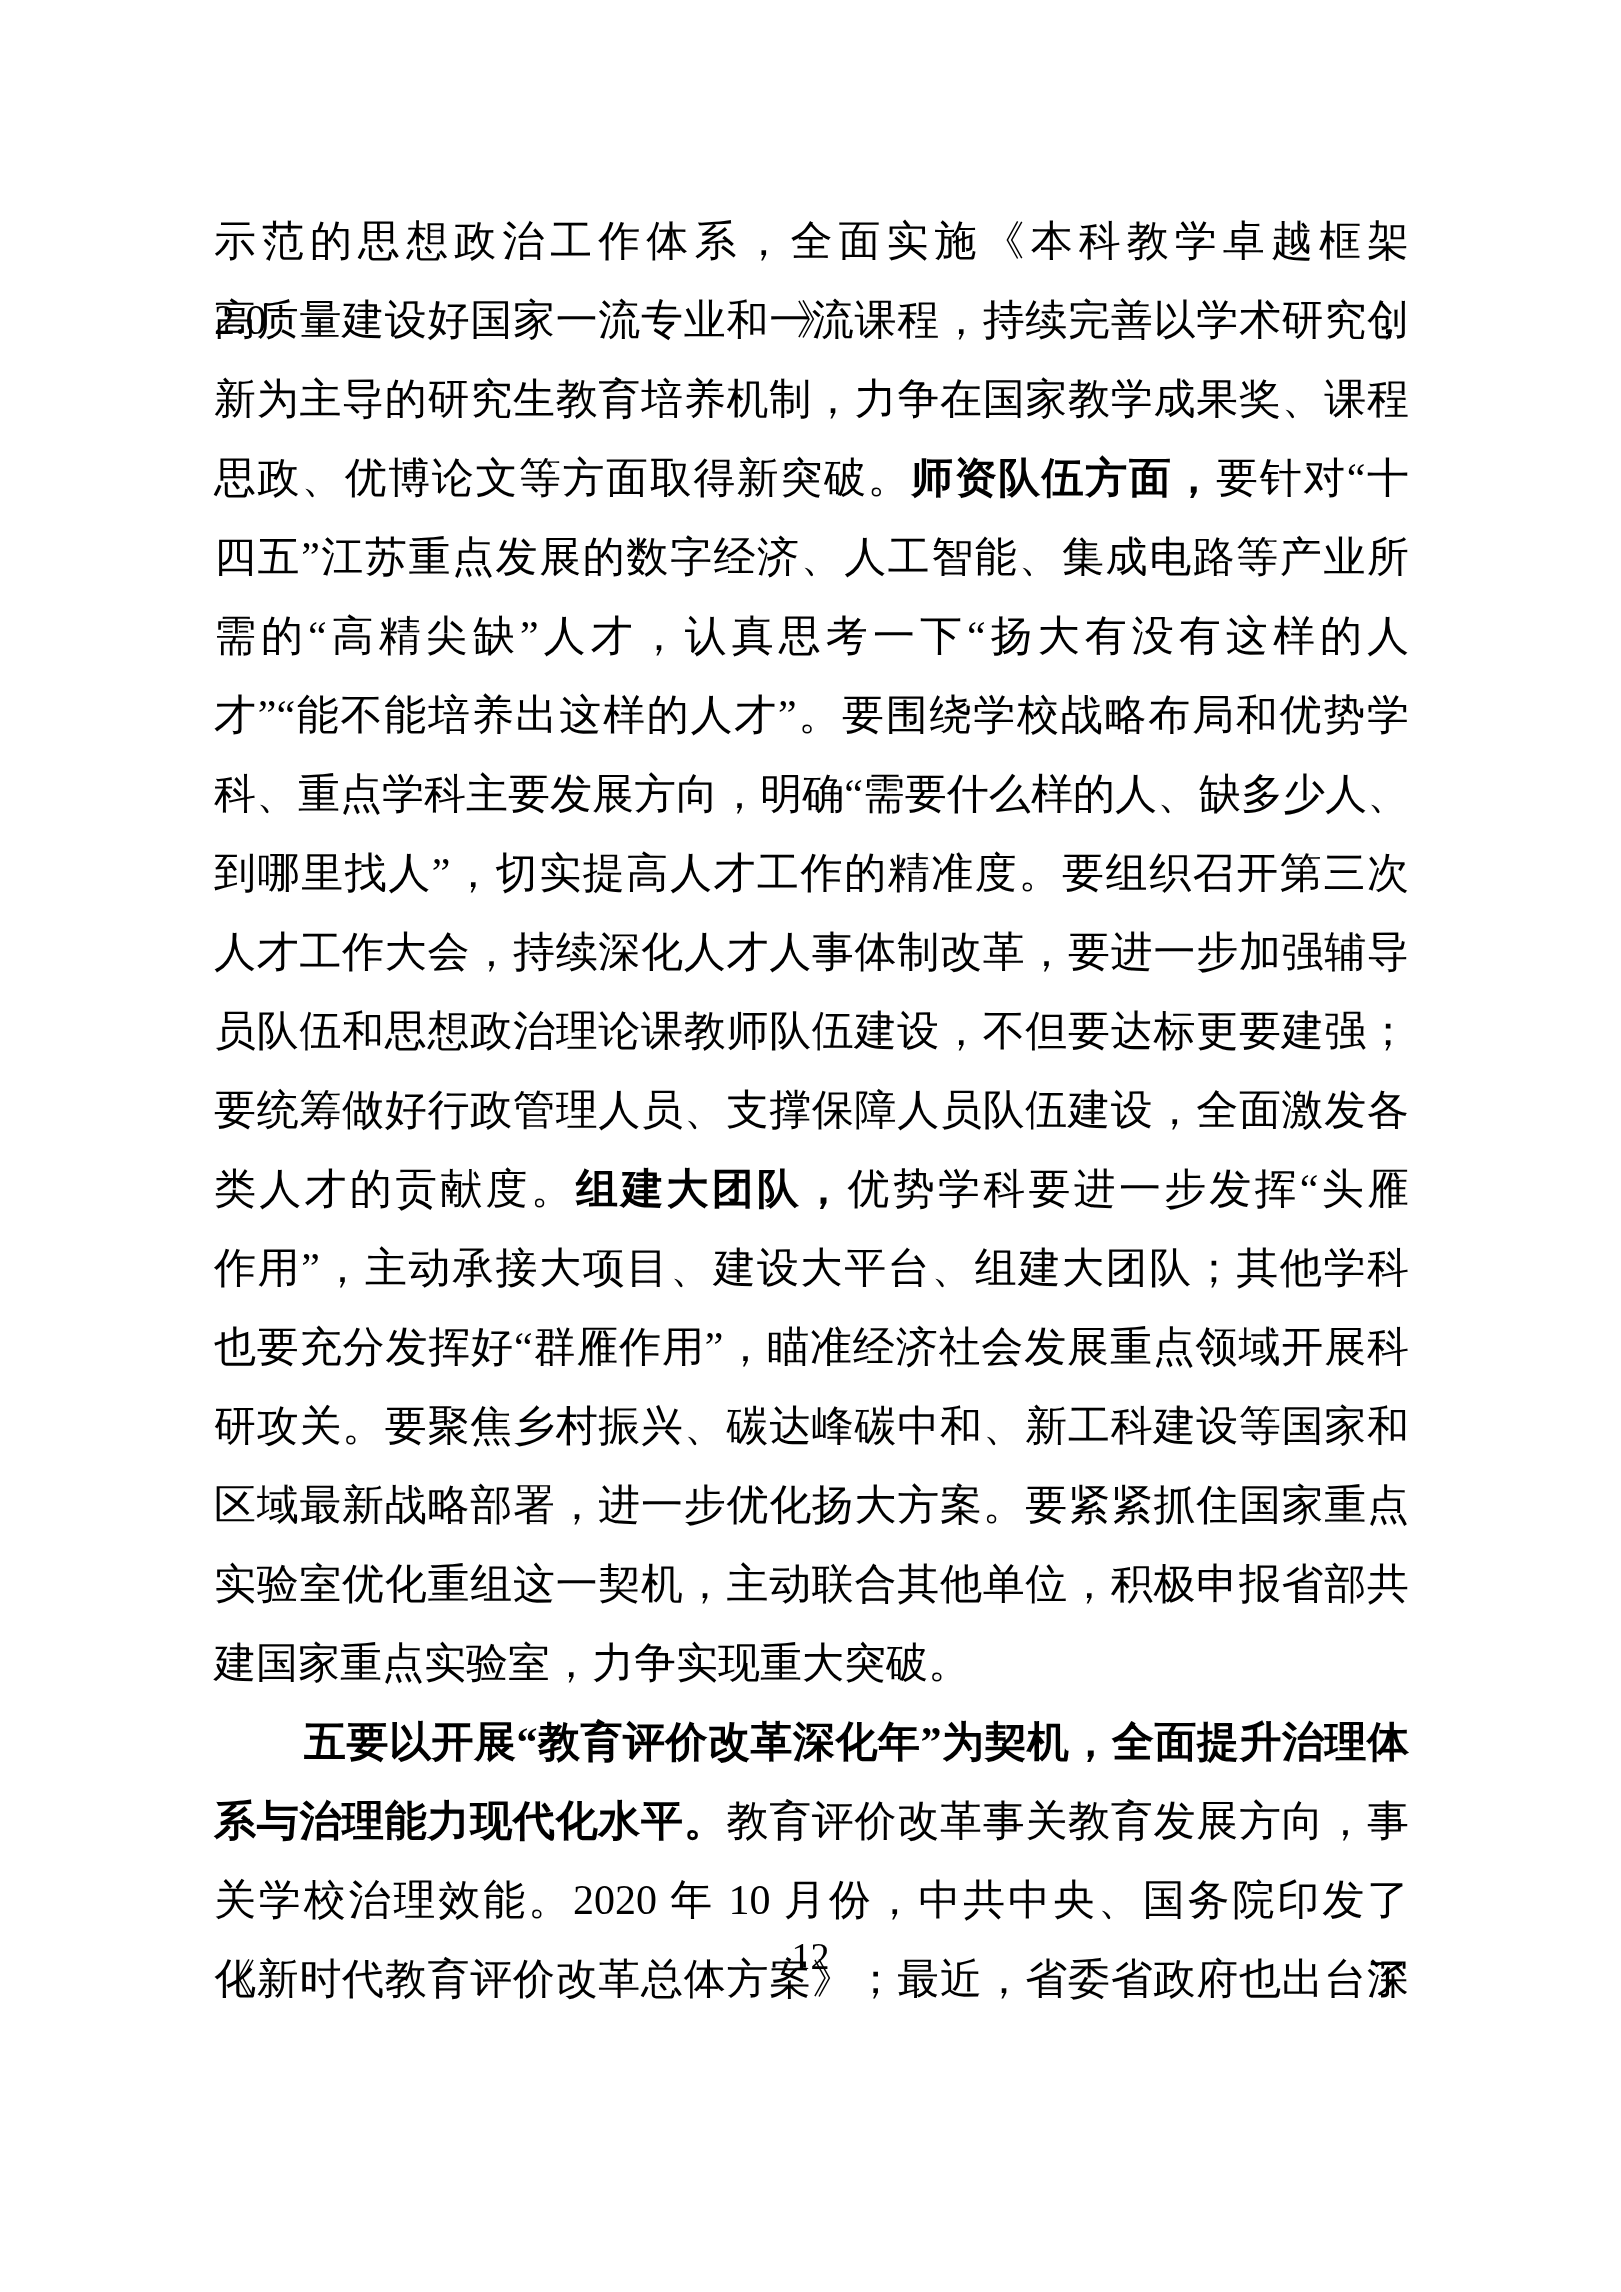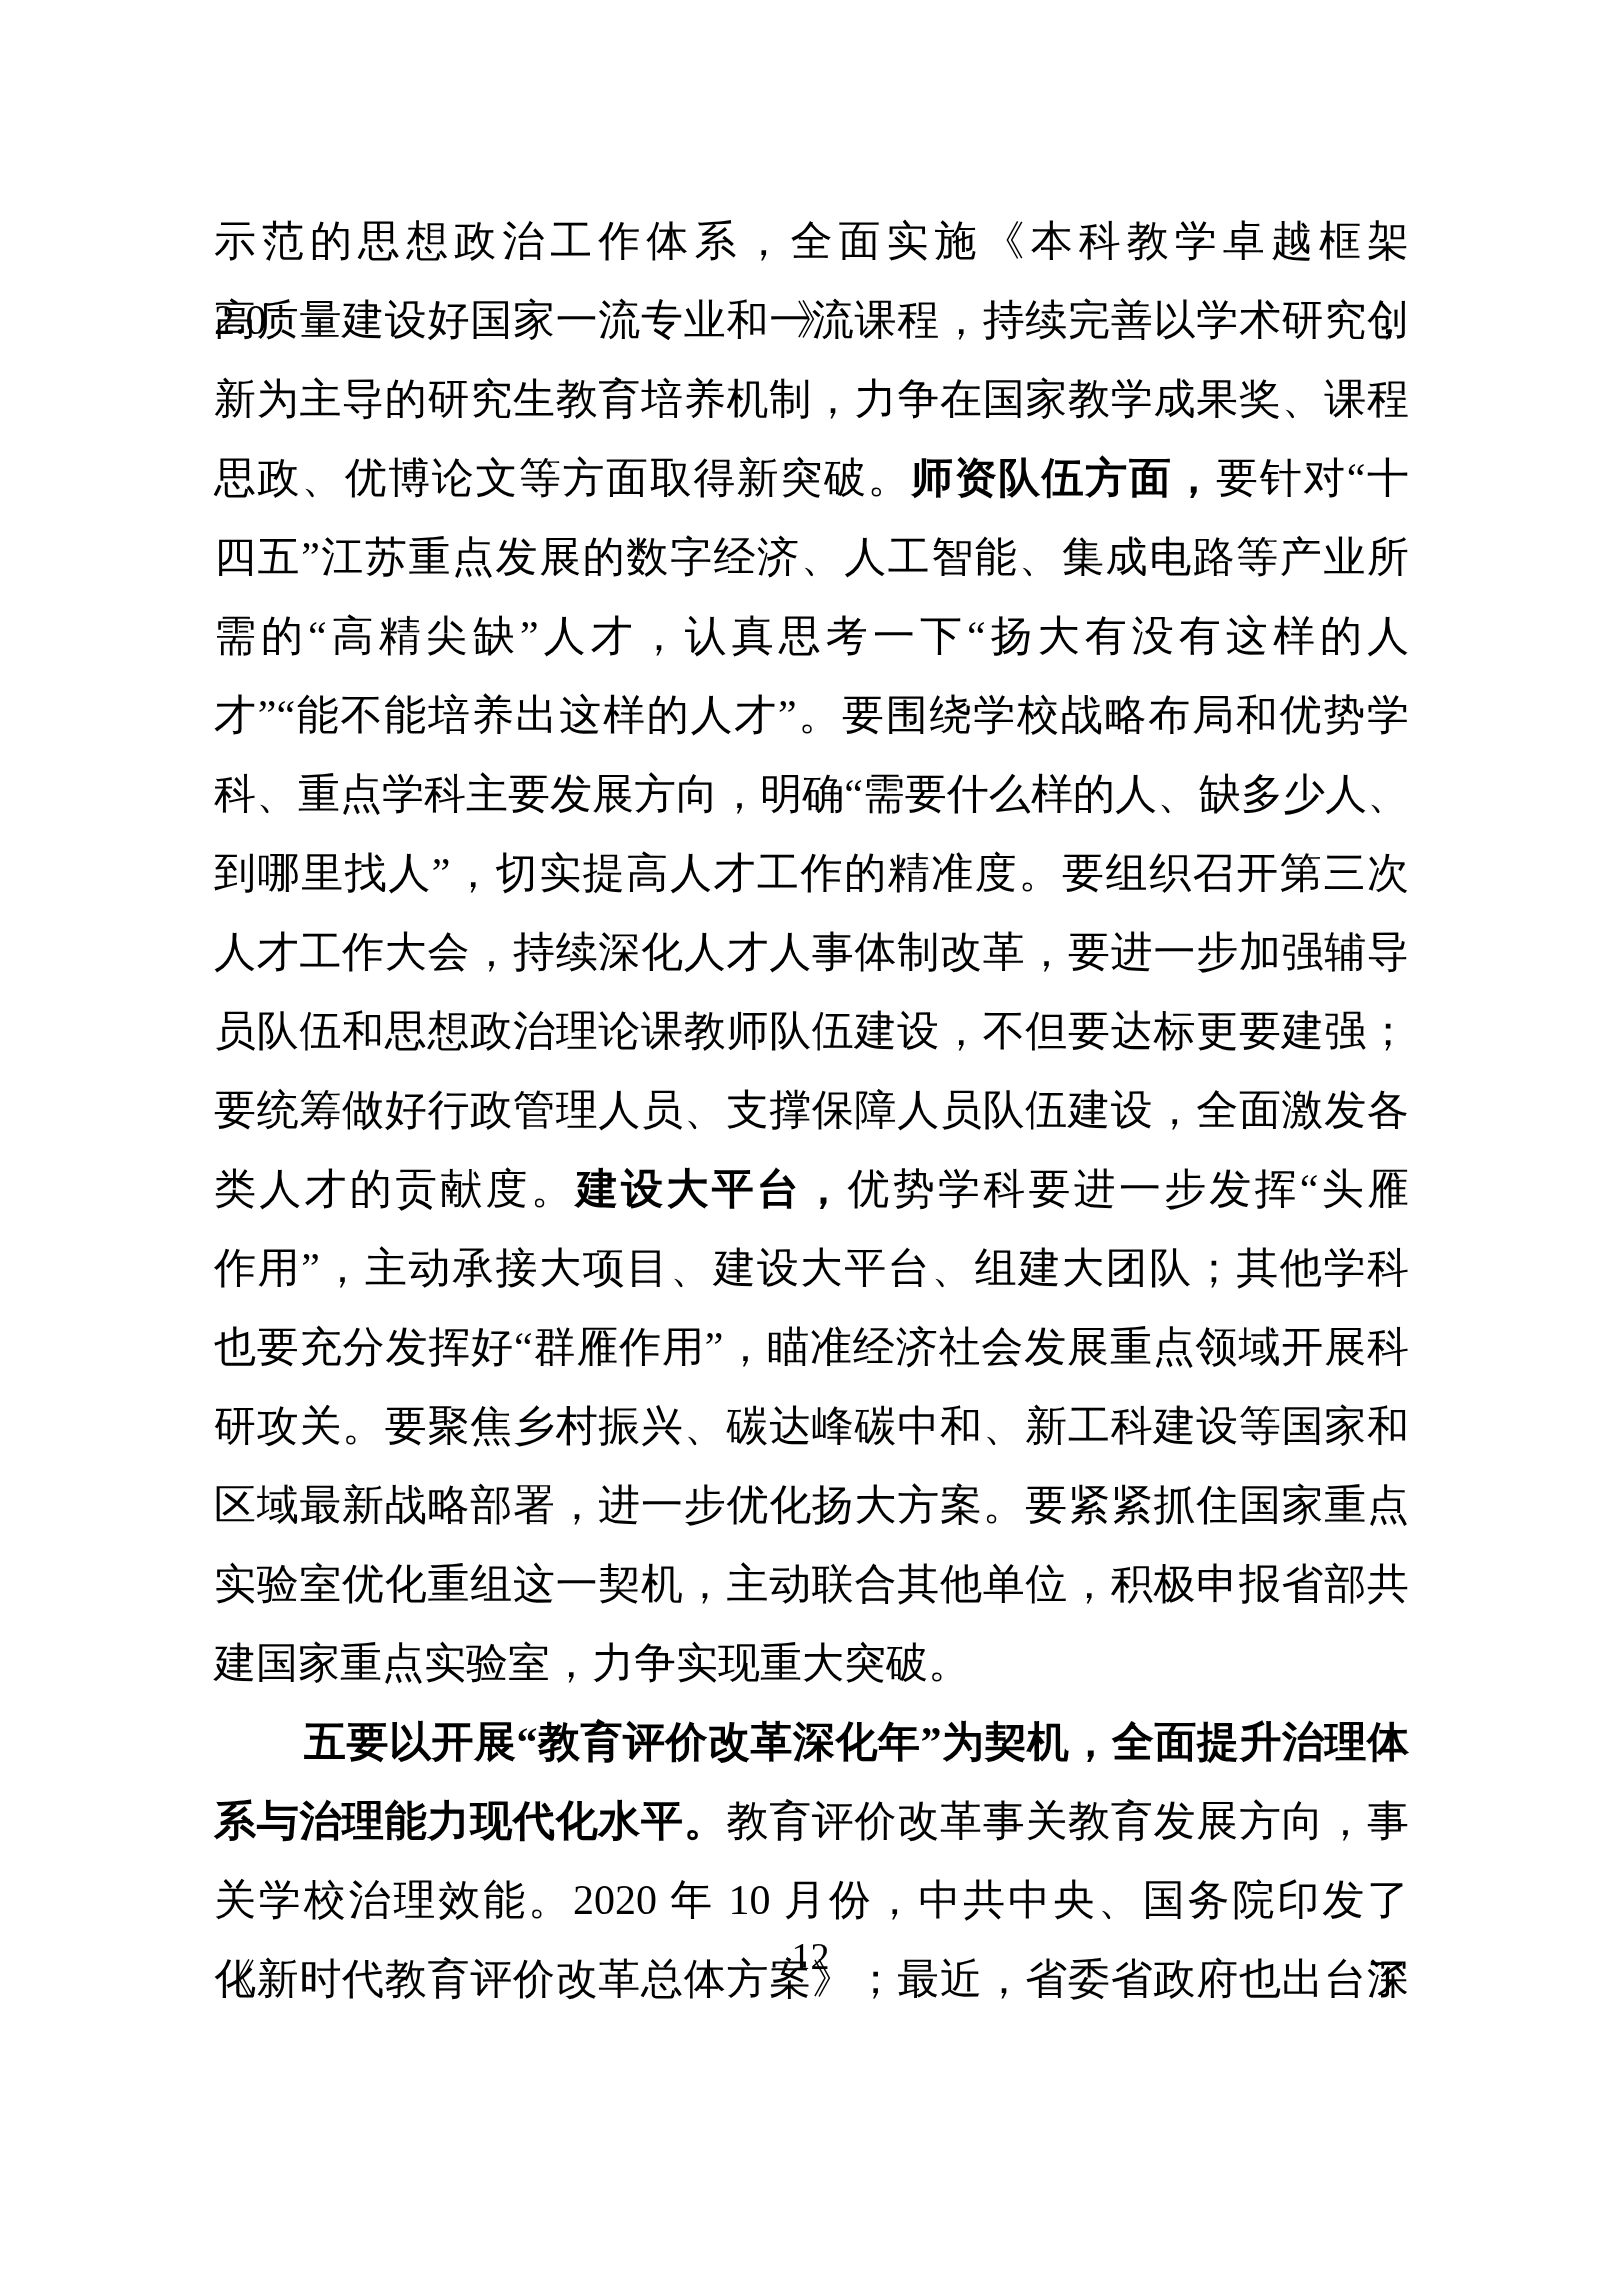--- a/index.html
+++ b/index.html
@@ -62,21 +62,21 @@
       <div class="line"><span>新为主导的研究生教育培养机制，力争在国家教学成果奖、课程</span></div>
       <div class="line"><span>思政、优博论文等方面取得新突破。</span><span class="bold">师资队伍方面，</span><span>要针对“十</span></div>
       <div class="line"><span>四五”江苏重点发展的数字经济、人工智能、集成电路等产业所</span></div>
       <div class="line"><span>需的“高精尖缺”人才，认真思考一下“扬大有没有这样的人</span></div>
       <div class="line"><span>才”“能不能培养出这样的人才”。要围绕学校战略布局和优势学</span></div>
       <div class="line"><span>科、重点学科主要发展方向，明确“需要什么样的人、缺多少人、</span></div>
       <div class="line"><span>到哪里找人”，切实提高人才工作的精准度。要组织召开第三次</span></div>
       <div class="line"><span>人才工作大会，持续深化人才人事体制改革，要进一步加强辅导</span></div>
       <div class="line"><span>员队伍和思想政治理论课教师队伍建设，不但要达标更要建强；</span></div>
       <div class="line"><span>要统筹做好行政管理人员、支撑保障人员队伍建设，全面激发各</span></div>
-      <div class="line"><span>类人才的贡献度。</span><span class="bold">建设大平台，</span><span>优势学科要进一步发挥“头雁</span></div>
+      <div class="line"><span>类人才的贡献度。</span><span class="bold">组建大团队，</span><span>优势学科要进一步发挥“头雁</span></div>
       <div class="line"><span>作用”，主动承接大项目、建设大平台、组建大团队；其他学科</span></div>
       <div class="line"><span>也要充分发挥好“群雁作用”，瞄准经济社会发展重点领域开展科</span></div>
       <div class="line"><span>研攻关。要聚焦乡村振兴、碳达峰碳中和、新工科建设等国家和</span></div>
       <div class="line"><span>区域最新战略部署，进一步优化扬大方案。要紧紧抓住国家重点</span></div>
       <div class="line"><span>实验室优化重组这一契机，主动联合其他单位，积极申报省部共</span></div>
       <div class="line no-fill"><span>建国家重点实验室，力争实现重大突破。</span></div>
       <div class="line indent"><span class="bold">五要以开展“教育评价改革深化年”为契机，全面提升治理体</span></div>
       <div class="line"><span class="bold">系与治理能力现代化水平。</span><span>教育评价改革事关教育发展方向，事</span></div>
       <div class="line"><span>关学校治理效能。2020 年 10 月份，中共中央、国务院印发了《深</span></div>
       <div class="line"><span>化新时代教育评价改革总体方案》；最近，省委省政府也出台了</span></div>

